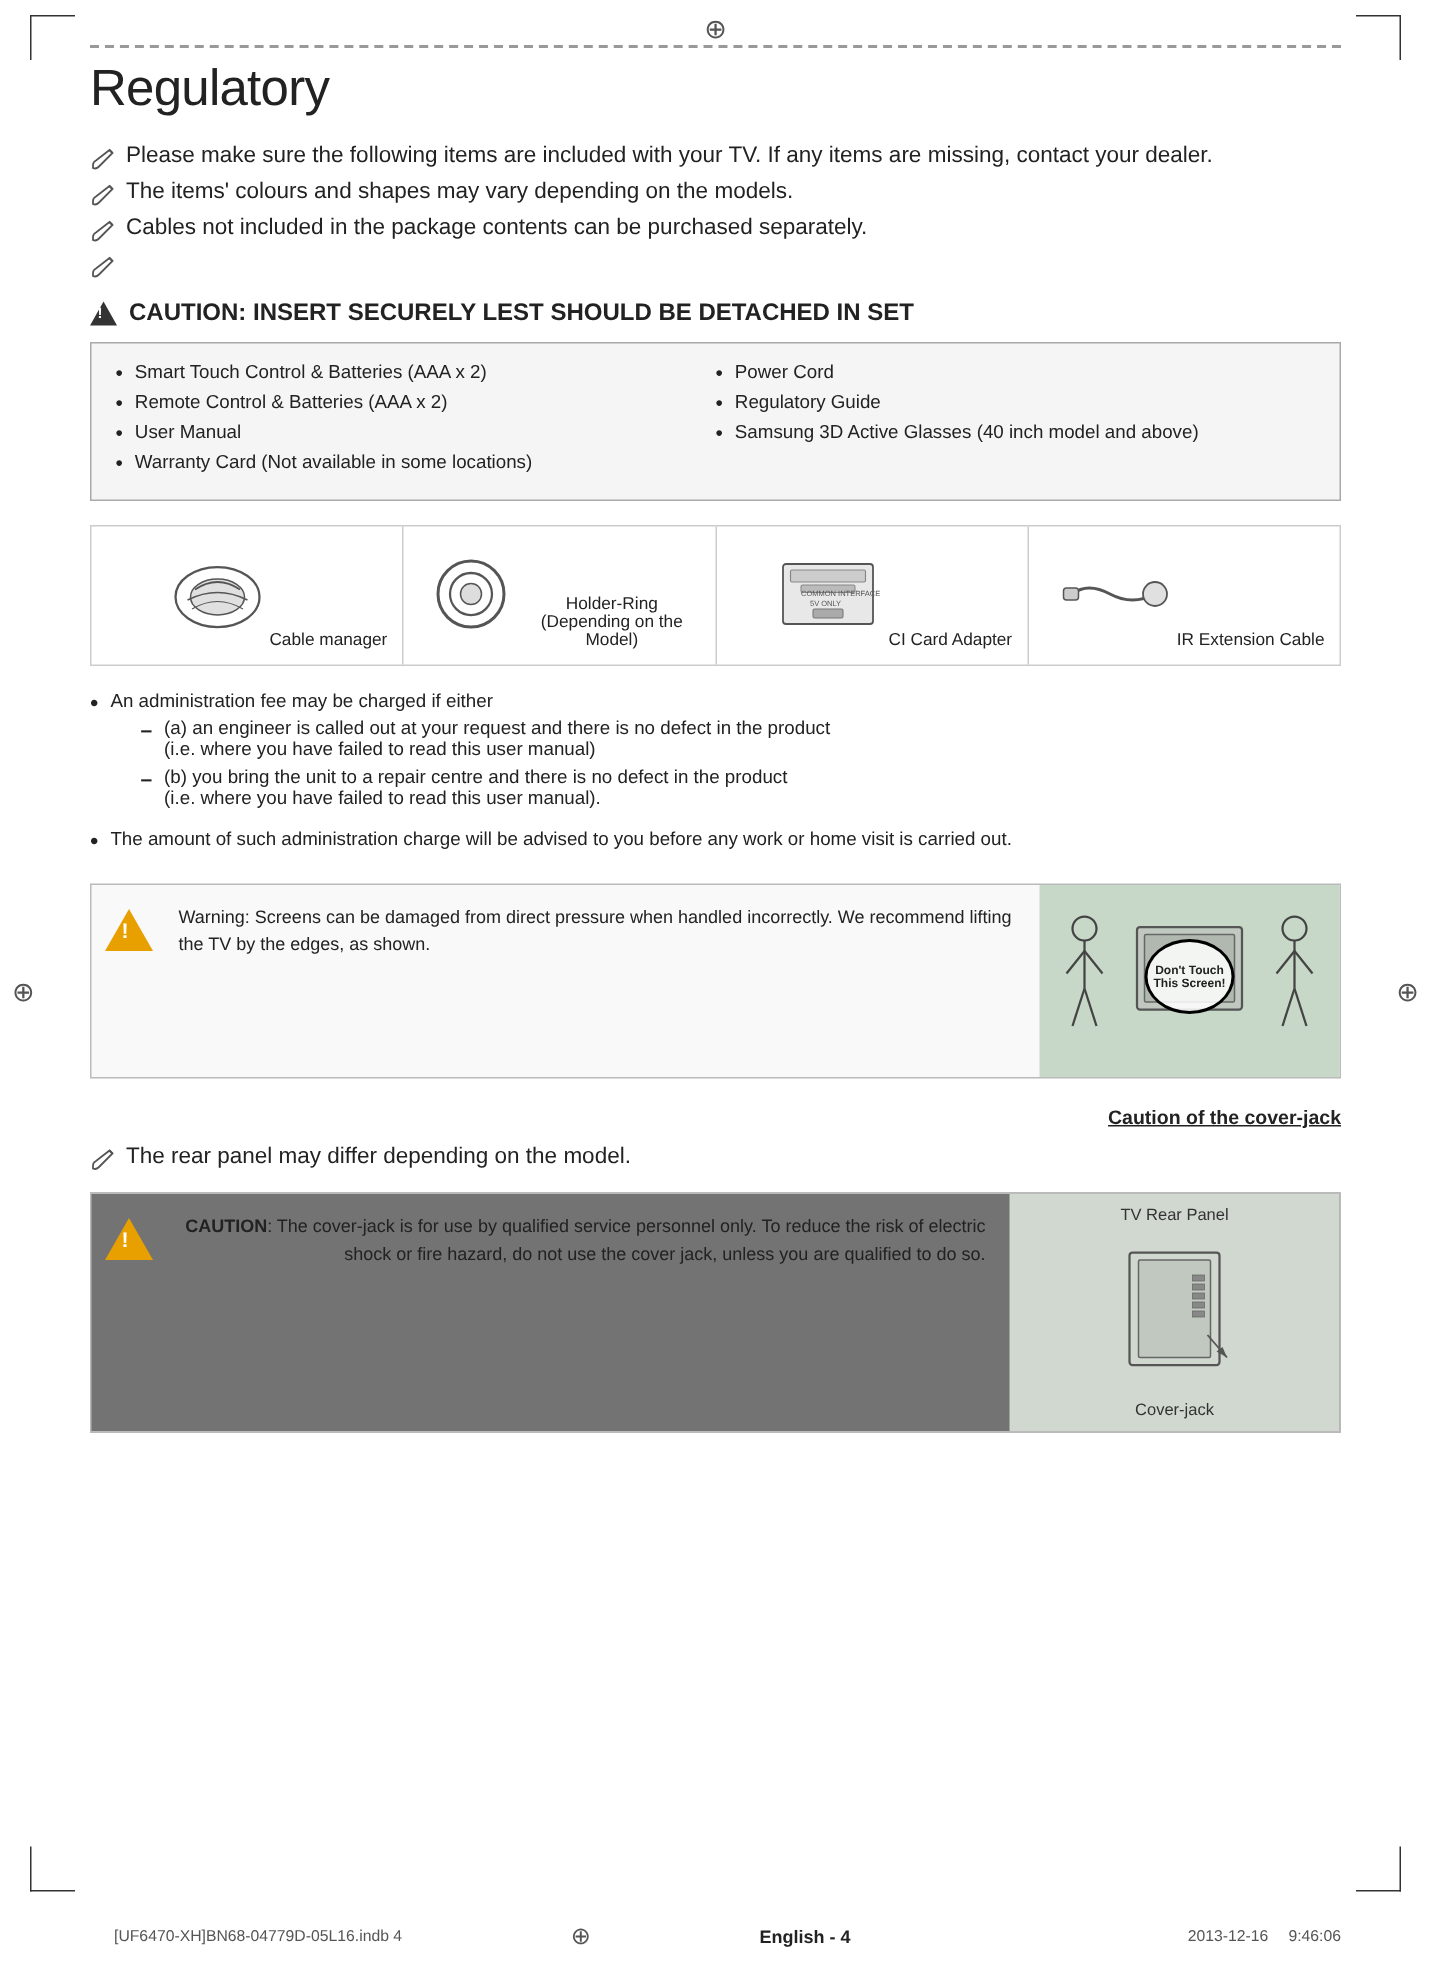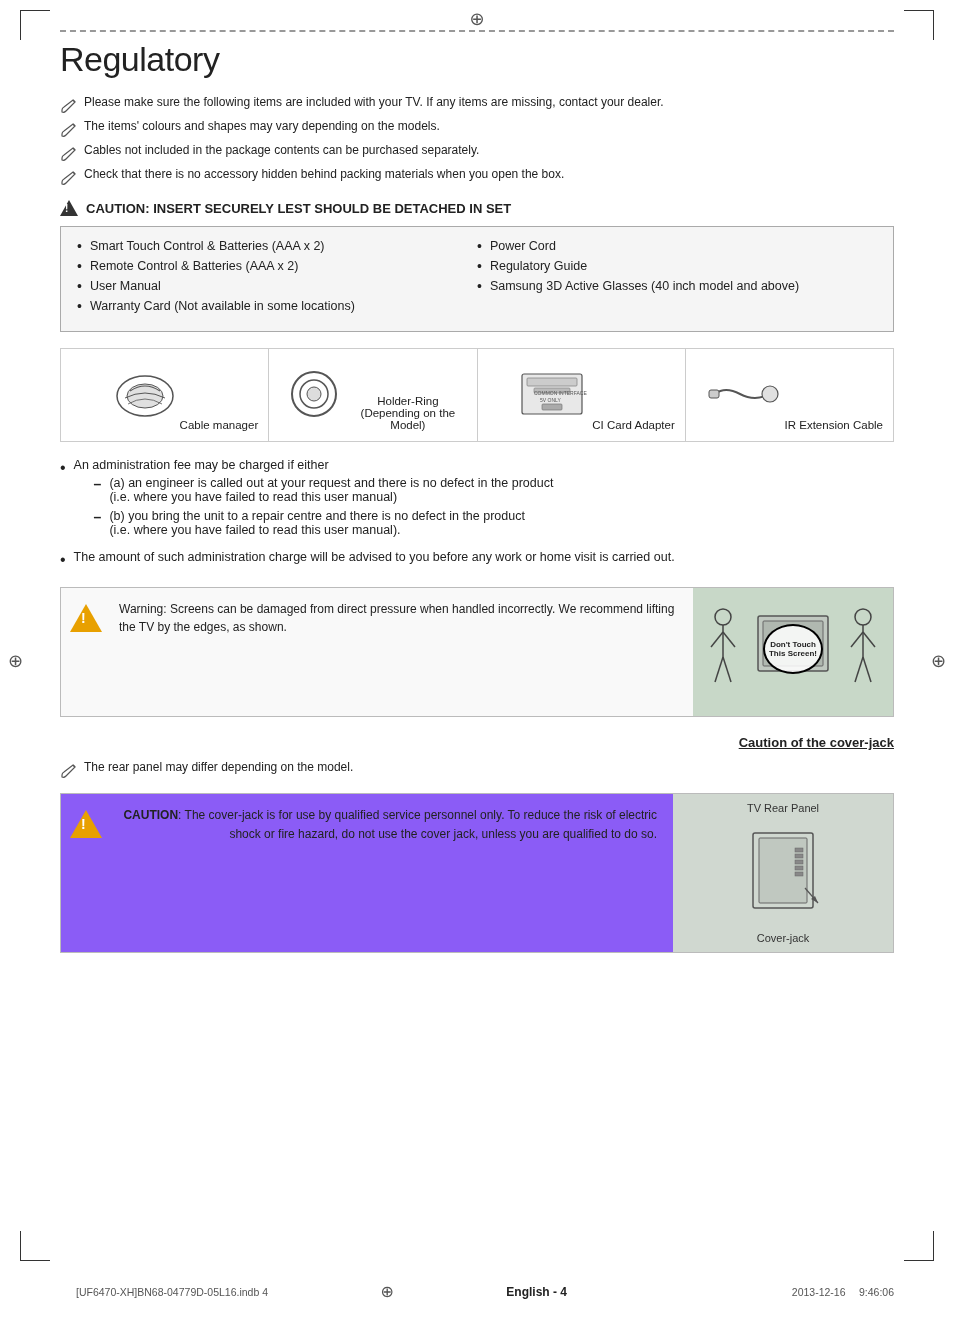--- a/index.html
+++ b/index.html
@@ -74,35 +74,35 @@
       font-weight: normal;
       color: #222;
       margin-bottom: 16px;
       letter-spacing: -0.5px;
     }
 
     .note-item {
       display: flex;
       align-items: flex-start;
       margin-bottom: 5px;
-      font-size: 12px;
+      font-size: 15px;
     }
 
     .note-icon {
       margin-right: 6px;
       flex-shrink: 0;
       margin-top: 1px;
     }
 
     .caution-header {
       display: flex;
       align-items: center;
       gap: 8px;
       margin: 14px 0 10px 0;
-      font-size: 13px;
+      font-size: 16px;
       font-weight: bold;
     }
 
     .triangle-icon {
       display: inline-block;
       width: 0;
       height: 0;
       border-left: 9px solid transparent;
       border-right: 9px solid transparent;
       border-bottom: 16px solid #333;
@@ -291,21 +291,21 @@
     .section-title {
       font-weight: bold;
       font-size: 13px;
       margin-bottom: 10px;
       text-decoration: underline;
     }
 
     
     .caution-box {
       border: 1px solid #bbb;
-      background: #8b5cf6;
+      background: #737373;
       display: flex;
       align-items: stretch;
       margin: 14px 0;
       min-height: 160px;
     }
 
     .caution-icon-col {
       width: 50px;
       display: flex;
       align-items: flex-start;
@@ -428,21 +428,20 @@
       </span>
       <span>Cables not included in the package contents can be purchased separately.</span>
     </div>
     <div class="note-item">
       <span class="note-icon pencil-note-icon">
         <svg width="18" height="18" viewBox="0 0 18 18">
             <path d="M2 14 Q2 12 4 11 L13 4 L15 6 L6 15 Q4 17 2 16 Z" fill="none" stroke="#555" stroke-width="1.2"></path>
             <path d="M13 4 L15 6" stroke="#555" stroke-width="1.2"></path>
           </svg>
       </span>
-      <span>Check that there is no accessory hidden behind packing materials when you open the box.</span>
     </div>
   </div>
 
   <div class="caution-header">
     <div class="triangle-icon"></div>
     <span>CAUTION: INSERT SECURELY LEST SHOULD BE DETACHED IN SET</span>
   </div>
 
   <div class="accessories-box">
     <div class="accessories-col">

